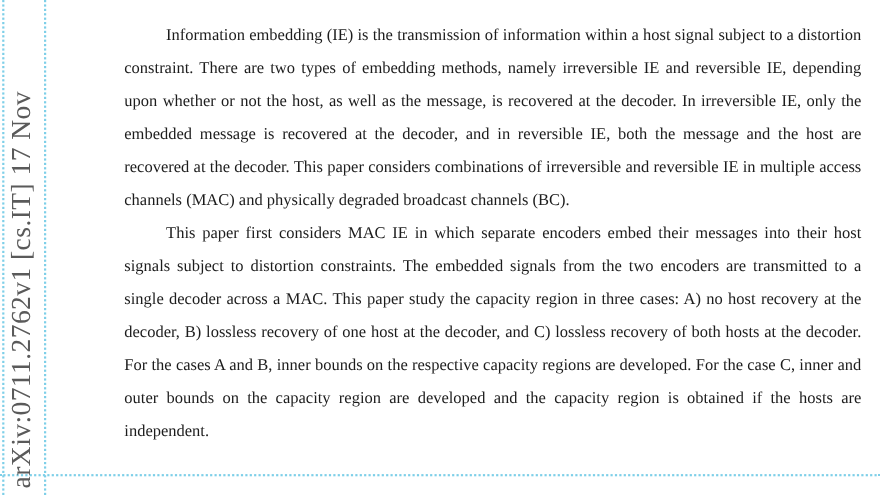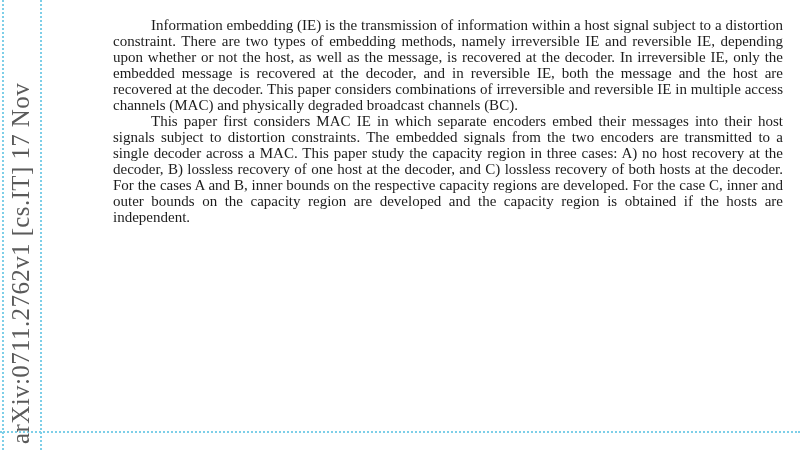--- a/index.html
+++ b/index.html
@@ -76,21 +76,21 @@
     color: #111111;
     margin: 0;
     padding-top: 30px;
     letter-spacing: 0.2px;
   }
   .abstract-para {
     margin: 0;
     text-align: justify;
     text-justify: inter-word;
     font-size: 15px;
-    line-height: 16px;
+    line-height: 30px;
     color: #1c1c1c;
     text-indent: 38px;
   }
   #para-1 { margin-top: 17px; }
 </style>
 </head>
 <body>
 
 <div id="page">
 

